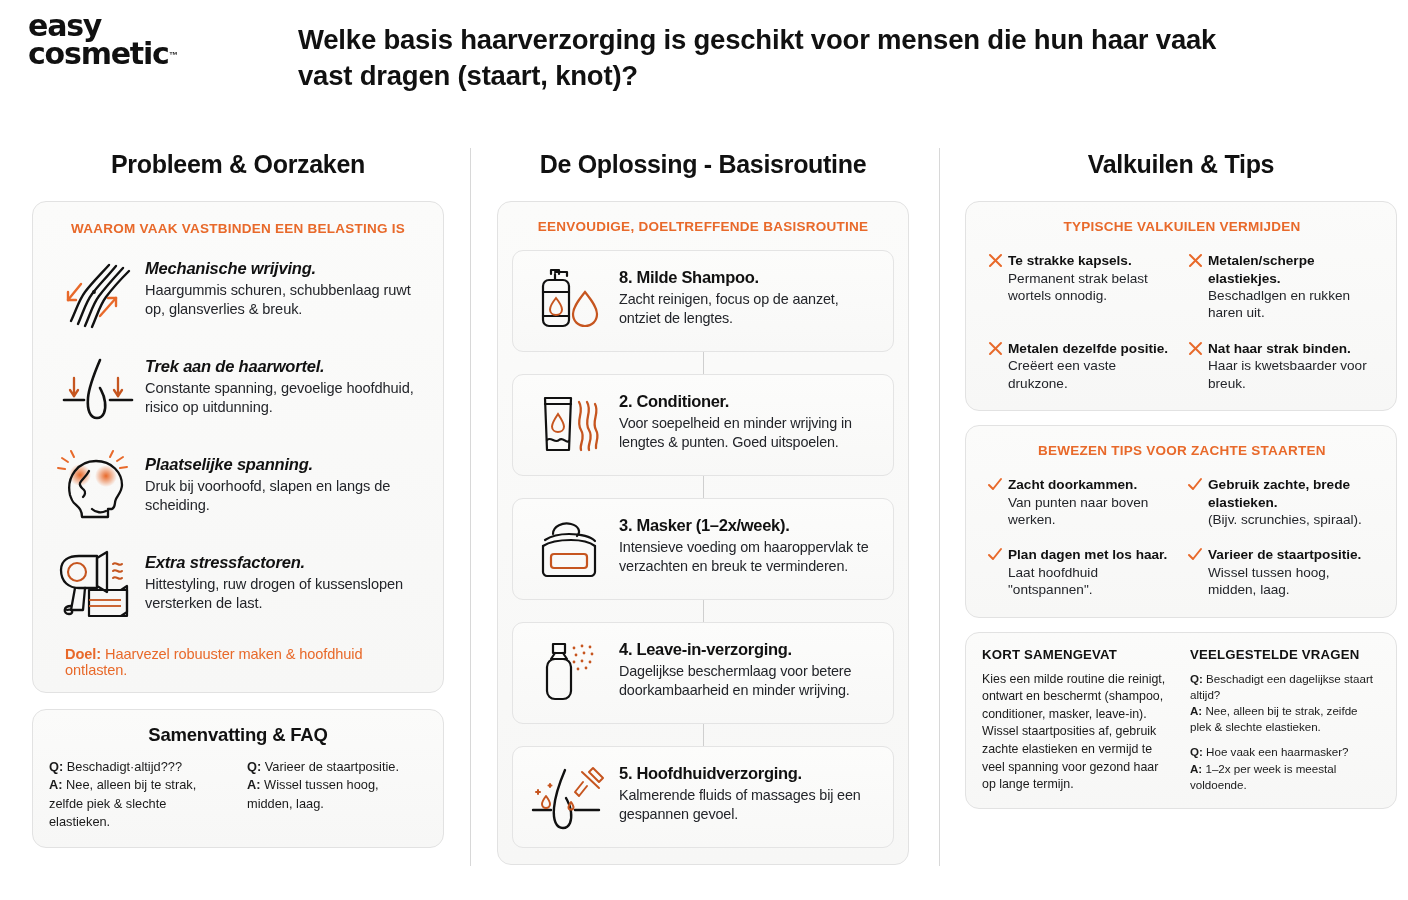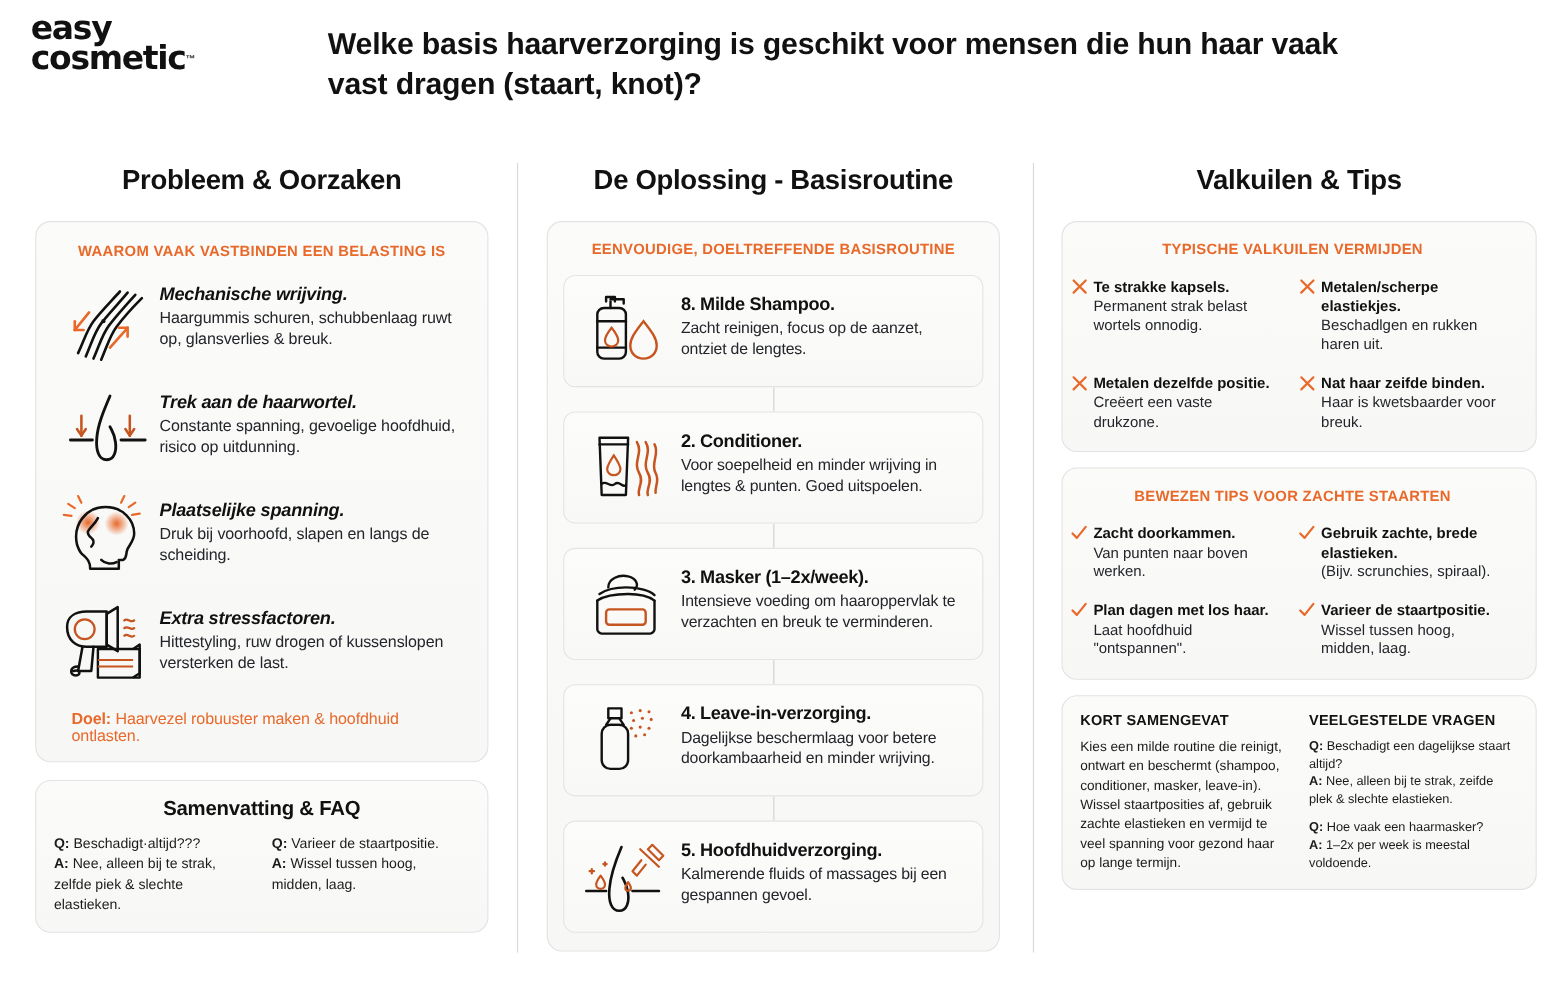--- a/index.html
+++ b/index.html
@@ -90,21 +90,21 @@
   }
   .step-icon { width:96px; min-width:96px; height:72px; display:flex;
                align-items:center; justify-content:center; }
   .step-text { padding-top:2px; padding-right:2px; }
   .step-title { font-size:16.5px; font-weight:bold; color:#111; line-height:1.25;
                 letter-spacing:-0.3px; margin-bottom:2px;}
   .step-desc { font-size:14.4px; color:#23252a; line-height:1.33; letter-spacing:-0.15px;}
   .connector { height:22px; width:1px; background:#cfcfcf; margin:0 auto; }
 
   
-  .r-card { padding:16px 14px 16px 2px; }
+  .r-card { padding:16px 14px 16px 16px; }
   .r-card .card-head { margin-bottom:16px; }
   .r-grid { display:flex; flex-wrap:wrap; }
   .r-item { width:50%; display:flex; align-items:flex-start; margin-bottom:18px; }
   .r-item.lastrow { margin-bottom:2px; }
   .mark { width:26px; min-width:26px; padding-top:1px; text-align:center; }
   .mark svg { display:block; margin:0 auto; }
   .r-body { padding-right:10px; }
   .r-title { font-size:13.6px; font-weight:bold; color:#111; line-height:1.28; }
   .r-desc { font-size:13.6px; color:#23252a; line-height:1.28; }
 
@@ -452,21 +452,21 @@
         <div class="r-item lastrow">
           <div class="mark">
             <svg width="15" height="15" viewBox="0 0 15 15">
                 <g stroke="#e8692a" stroke-width="2" stroke-linecap="round">
                   <path d="M2 2 L13 13"></path>
                   <path d="M13 2 L2 13"></path>
                 </g>
               </svg>
           </div>
           <div class="r-body">
-            <div class="r-title">Nat haar zeifde binden.</div>
+            <div class="r-title">Nat haar strak binden.</div>
             <div class="r-desc">Haar is kwetsbaarder voor breuk.</div>
           </div>
         </div>
       </div>
     </div>
 
     <div class="card r-card" style="margin-top:14px;">
       <div class="card-head">BEWEZEN TIPS VOOR ZACHTE STAARTEN</div>
       <div class="r-grid">
         <div class="r-item">

